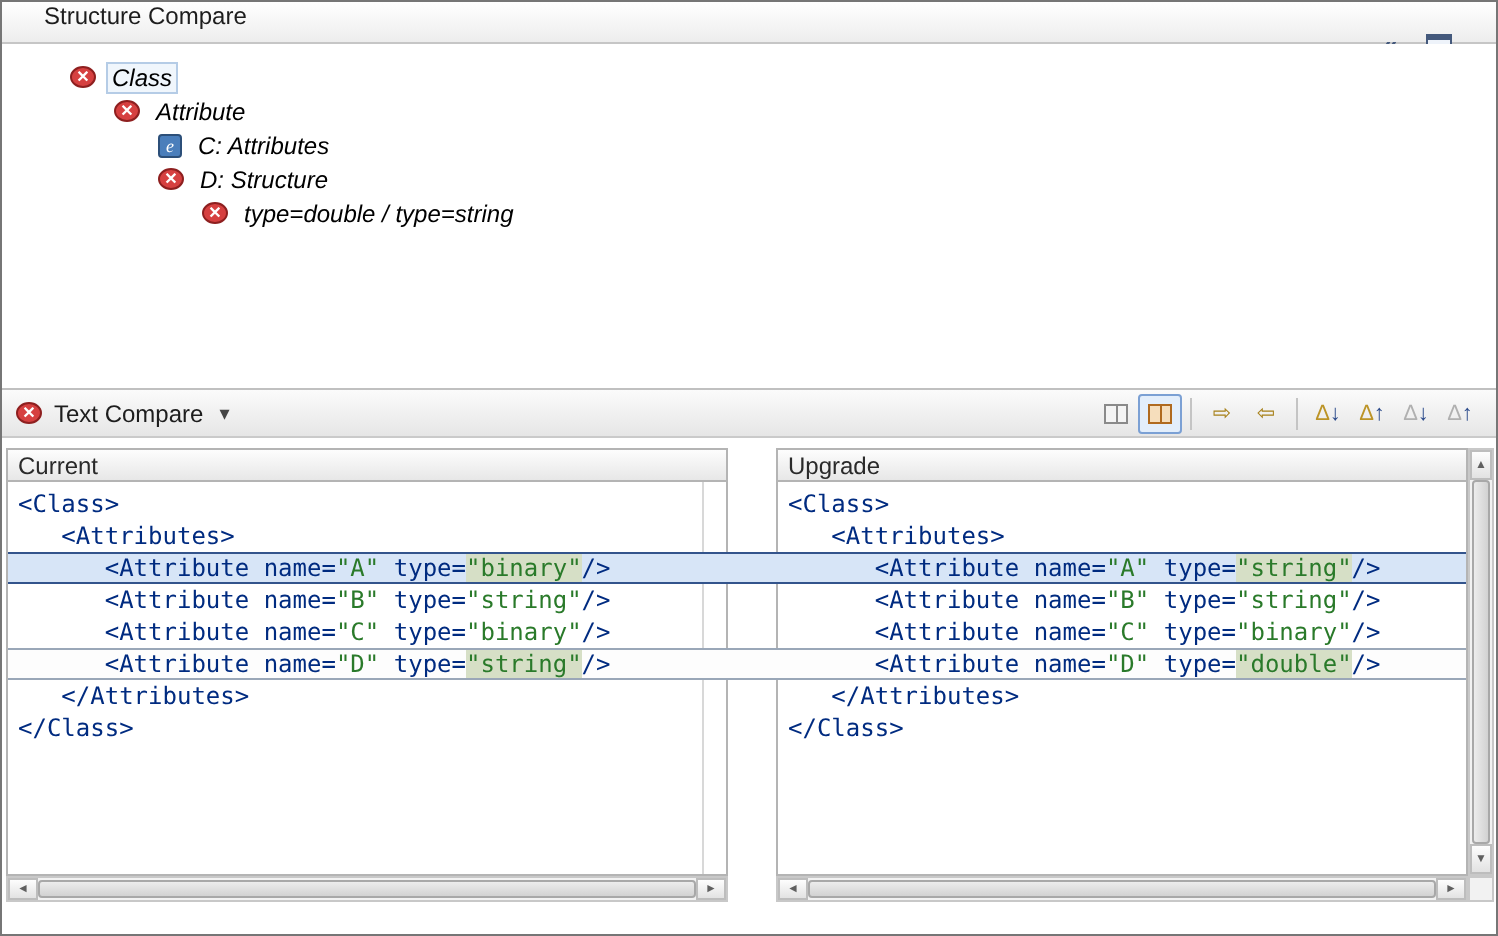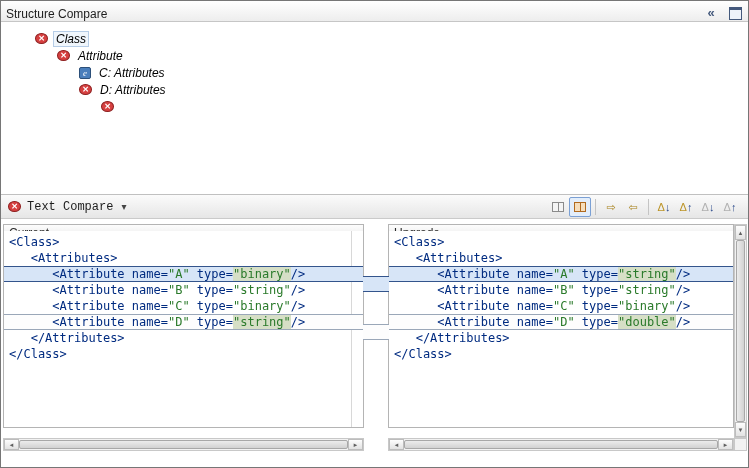--- a/index.html
+++ b/index.html
@@ -5,21 +5,21 @@
   html,body{margin:0;padding:0;background:#ddd;}
   .window{
     position:relative;width:749px;height:468px;box-sizing:border-box;
     border:1px solid #767676;background:#fff;
     font-family:"Liberation Sans",sans-serif;overflow:hidden;
   }
   
   .sc-header{
     position:absolute;top:0;left:0;right:0;height:21px;box-sizing:border-box;
     border-bottom:1px solid #c6c6c6;background:linear-gradient(#ffffff,#ededed);
-    display:flex;align-items:flex-end;padding:0 5px;font-size:12px;color:#1d1d1d;
+    display:flex;align-items:flex-start;padding:0 21px;font-size:12px;color:#1d1d1d;flex-direction:column;
   }
   .hdr-icons{margin-left:auto;display:flex;align-items:center;gap:8px;}
   .hicon{cursor:default;display:inline-flex;align-items:center;justify-content:center;width:16px;height:16px;}
   .chev{font-size:13px;font-weight:bold;color:#44597c;line-height:14px;}
   .mini-window{display:inline-block;width:11px;height:9px;border:1px solid #44597c;border-top:3px solid #44597c;background:#eef3fa;}
   
   .tree{position:absolute;top:21px;left:0;right:0;height:172px;background:#fff;padding-top:8px;box-sizing:border-box;}
   .tree-row{height:17px;display:flex;align-items:center;font-size:12px;color:#000;}
   .chicon{
     display:inline-block;width:13px;height:11px;box-sizing:border-box;flex:none;
@@ -34,21 +34,21 @@
   }
   .tree-label{margin-left:5px;white-space:nowrap;padding:0 2px;border:1px solid transparent;font-style:italic;}
   .tree-label.sel{border:1px solid #b5cce6;background:#f0f6fc;}
   
   .tc-header{
     position:absolute;top:193px;left:0;right:0;height:25px;box-sizing:border-box;
     border-top:1px solid #c0c0c0;border-bottom:1px solid #cacaca;
     background:linear-gradient(#fbfbfb,#e6e6e6);
     display:flex;align-items:center;padding:0 7px;font-size:12px;color:#1d1d1d;
   }
-  .tc-title{margin-left:6px;font-family:Liberation Mono, monospace;}
+  .tc-title{margin-left:6px;}
   .dd{margin-left:8px;font-size:10px;color:#444;}
   .toolbar{margin-left:auto;display:flex;align-items:center;}
   .tbtn{
     width:22px;height:20px;display:inline-flex;align-items:center;justify-content:center;
     font-size:11px;border:1px solid transparent;border-radius:2px;box-sizing:border-box;
   }
   .tbtn span{line-height:12px;}
   .tbtn.pressed{border:1px solid #7ba0d4;background:#e3eefb;}
   .tsep{width:1px;height:16px;background:#c4c4c4;margin:0 4px;}
   .pane-glyph{display:inline-block;width:12px;height:10px;box-sizing:border-box;border:1px solid #8a8a8a;position:relative;background:#f4f4f4;}
@@ -58,21 +58,21 @@
   
   .compare-body{position:absolute;top:218px;left:0;right:0;bottom:0;background:#fff;}
   .pane-header{
     position:absolute;top:5px;height:17px;box-sizing:border-box;
     border:1px solid #b4b4b4;background:linear-gradient(#fdfdfd,#e7e7e7);
     font-size:12px;color:#2a2a2a;padding:1px 0 0 5px;
   }
   .pane-header.left{left:2px;width:361px;}
   .pane-header.right{left:387px;width:346px;}
   .pane-content{
-    position:absolute;top:12px;height:197px;box-sizing:border-box;background:#fff;
+    position:absolute;top:22px;height:197px;box-sizing:border-box;background:#fff;
     border:1px solid #b4b4b4;border-top:none;overflow:hidden;
   }
   .pane-content.left{left:2px;width:361px;}
   .pane-content.right{left:387px;width:346px;}
   .vtrack{position:absolute;left:347px;top:0;bottom:0;width:1px;background:#d8d8d8;}
   .code-lines{position:absolute;left:0;right:0;top:0;bottom:0;padding-top:3px;}
   .code-line{
     height:16px;line-height:14px;box-sizing:border-box;white-space:pre;
     border-top:1px solid transparent;border-bottom:1px solid transparent;
     padding-left:5px;font:12px "DejaVu Sans Mono",monospace;position:relative;
@@ -127,24 +127,25 @@
       <div class="tree-row" style="padding-left: 56px;">
         <span class="chicon">✕</span>
         <span class="tree-label">Attribute</span>
       </div>
       <div class="tree-row" style="padding-left: 78px;">
         <span class="eicon">e</span>
         <span class="tree-label">C: Attributes</span>
       </div>
       <div class="tree-row" style="padding-left: 78px;">
         <span class="chicon">✕</span>
-        <span class="tree-label">D: Attributes</span>
+        <span class="tree-label">D: Structure</span>
       </div>
       <div class="tree-row" style="padding-left: 100px;">
         <span class="chicon">✕</span>
+        <span class="tree-label">type=double / type=string</span>
       </div>
     </div>
 
   <div class="tc-header">
     <span class="chicon">✕</span>
     <span class="tc-title">Text Compare</span>
     <span class="dd">▾</span>
     <span class="toolbar">
         <span class="tbtn">
           <span class="pane-glyph"></span>

